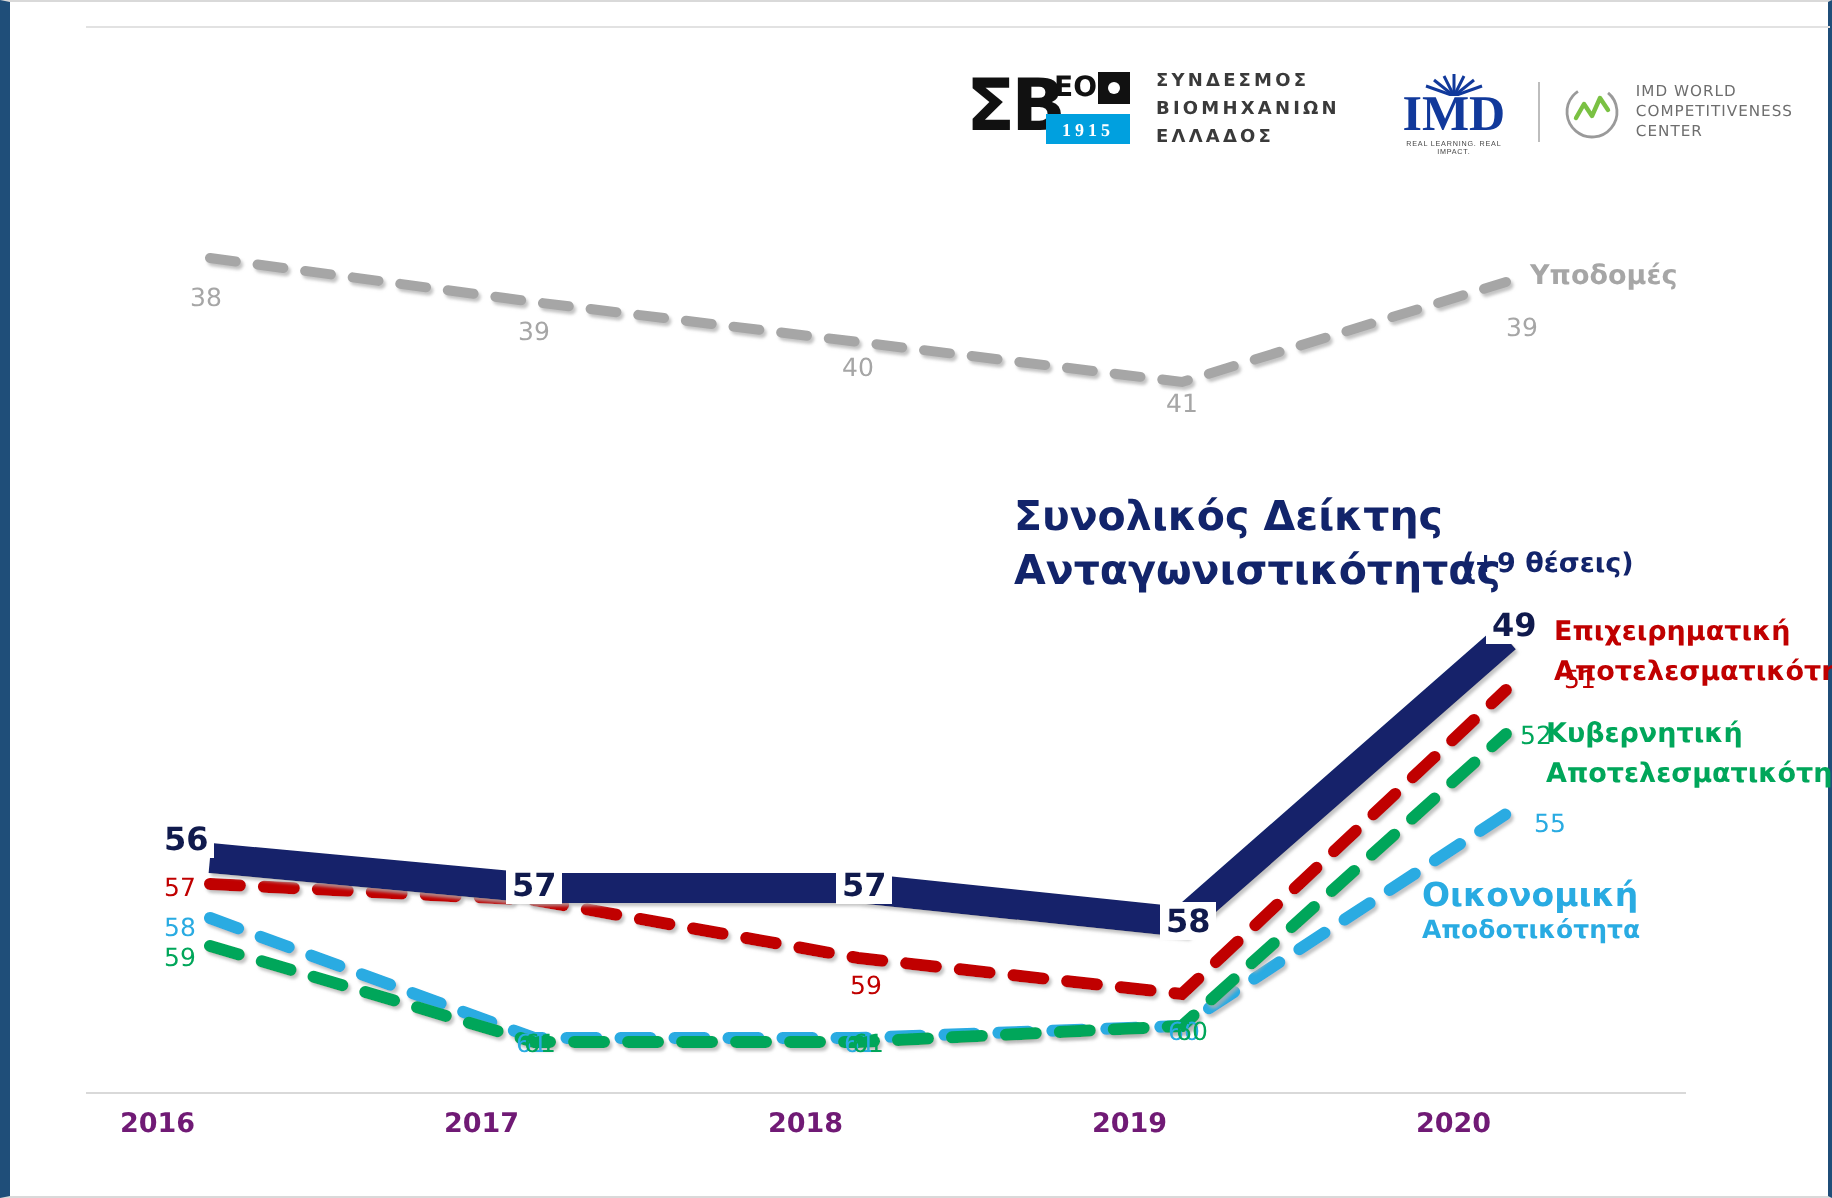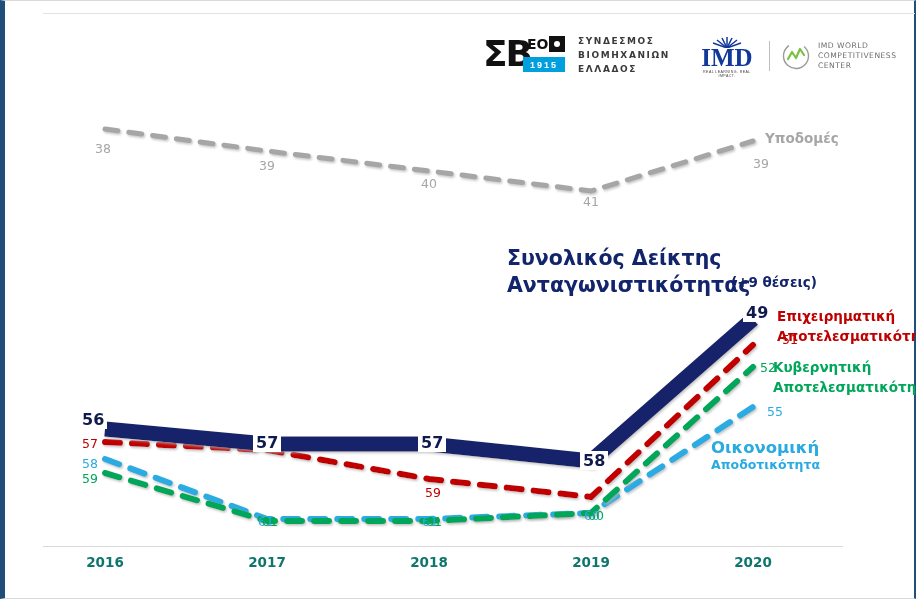--- a/index.html
+++ b/index.html
@@ -58,21 +58,21 @@
     position:absolute;left:66px;top:0px;width:16px;height:16px;background:#111;
   }
   .sbe-mark .dot-sq:after{
     content:"";position:absolute;left:5px;top:5px;width:6px;height:6px;
     background:#fff;border-radius:50%;
   }
   .sbe-mark .year{
     position:absolute;left:40px;top:21px;width:42px;height:15px;background:#00a0df;
     color:#fff;font-size:9px;font-weight:bold;letter-spacing:2px;
     display:flex;align-items:center;justify-content:center;
-    font-family:Liberation Sans, sans-serif;
+    font-family:Liberation Serif, serif;
   }
   .sbe-words{
     font-size:9px;letter-spacing:1.6px;line-height:1.55;color:#3a3a3a;font-weight:bold;
     font-family:"DejaVu Sans", sans-serif;
   }
   .imd-logo{display:flex;align-items:center;gap:11px;}
   .imd-mark{position:relative;width:62px;height:42px;text-align:center;}
   .imd-mark .crown{
     position:absolute;left:14px;top:0px;width:34px;height:13px;
   }
@@ -119,22 +119,22 @@
   #lbl-epix{color:#c00000;font-size:13.5px;left:772px;top:306px;line-height:1.45;}
   #lbl-kyv{color:#00a65a;font-size:13.5px;left:768px;top:357px;line-height:1.45;}
   #lbl-oik{color:#29abe2;font-size:16.5px;left:706px;top:438px;line-height:1.15;}
   #lbl-oik .sub{font-size:12.5px;}
 
   
   #xaxis-line{
     position:absolute;left:38px;top:545px;width:800px;height:1px;background:#d9d9d9;
   }
   .xtick{
-    position:absolute;top:553px;width:90px;text-align:center;
-    font-size:13.5px;font-weight:bold;color:#0f766e;
+    position:absolute;top:553px;width:90px;text-align:left;
+    font-size:13.5px;font-weight:bold;color:#701a75;
     font-family:"DejaVu Sans", sans-serif;
   }
 </style>
 </head>
 <body>
 
 <div id="slide">
 
   <div id="inner-top-rule"></div>
 

